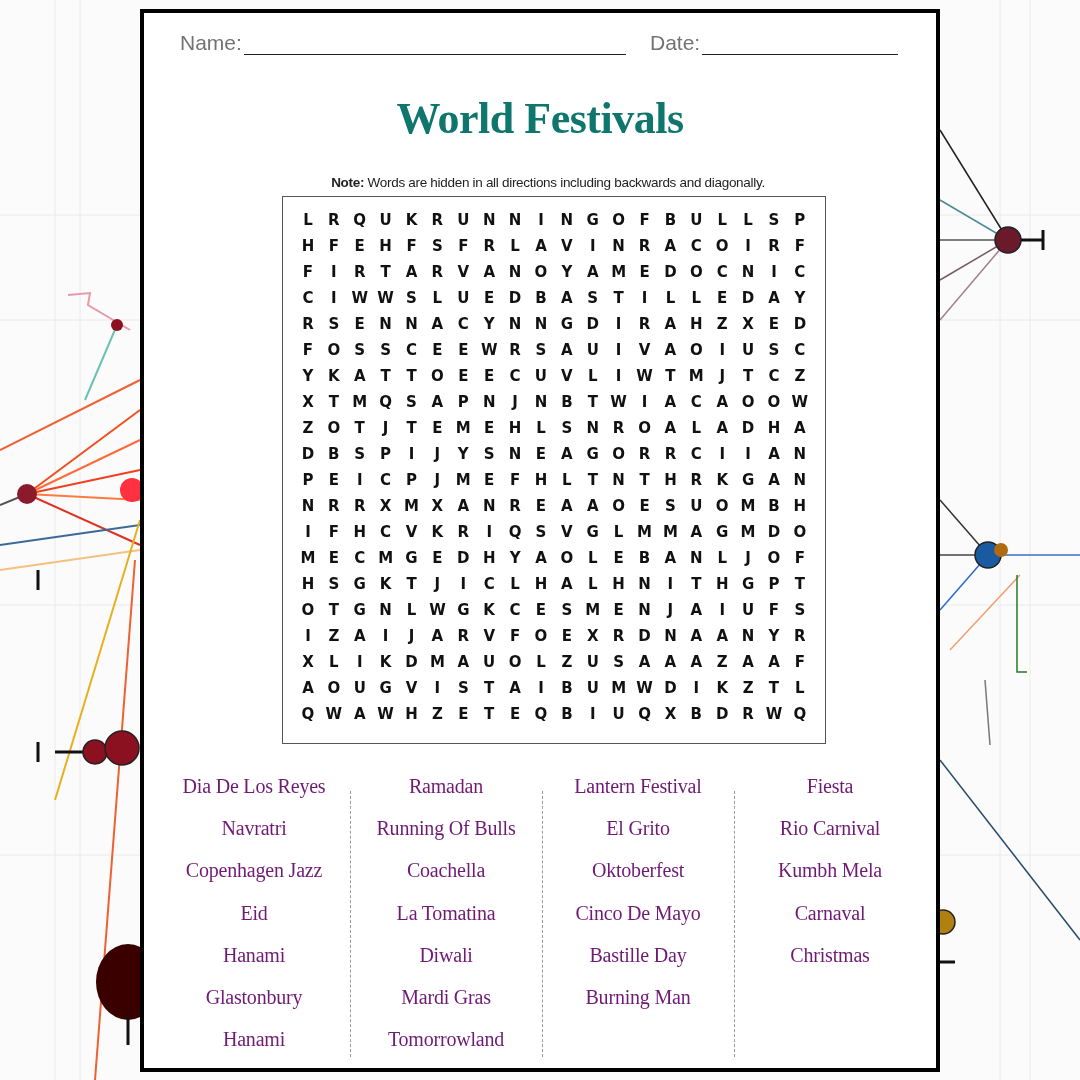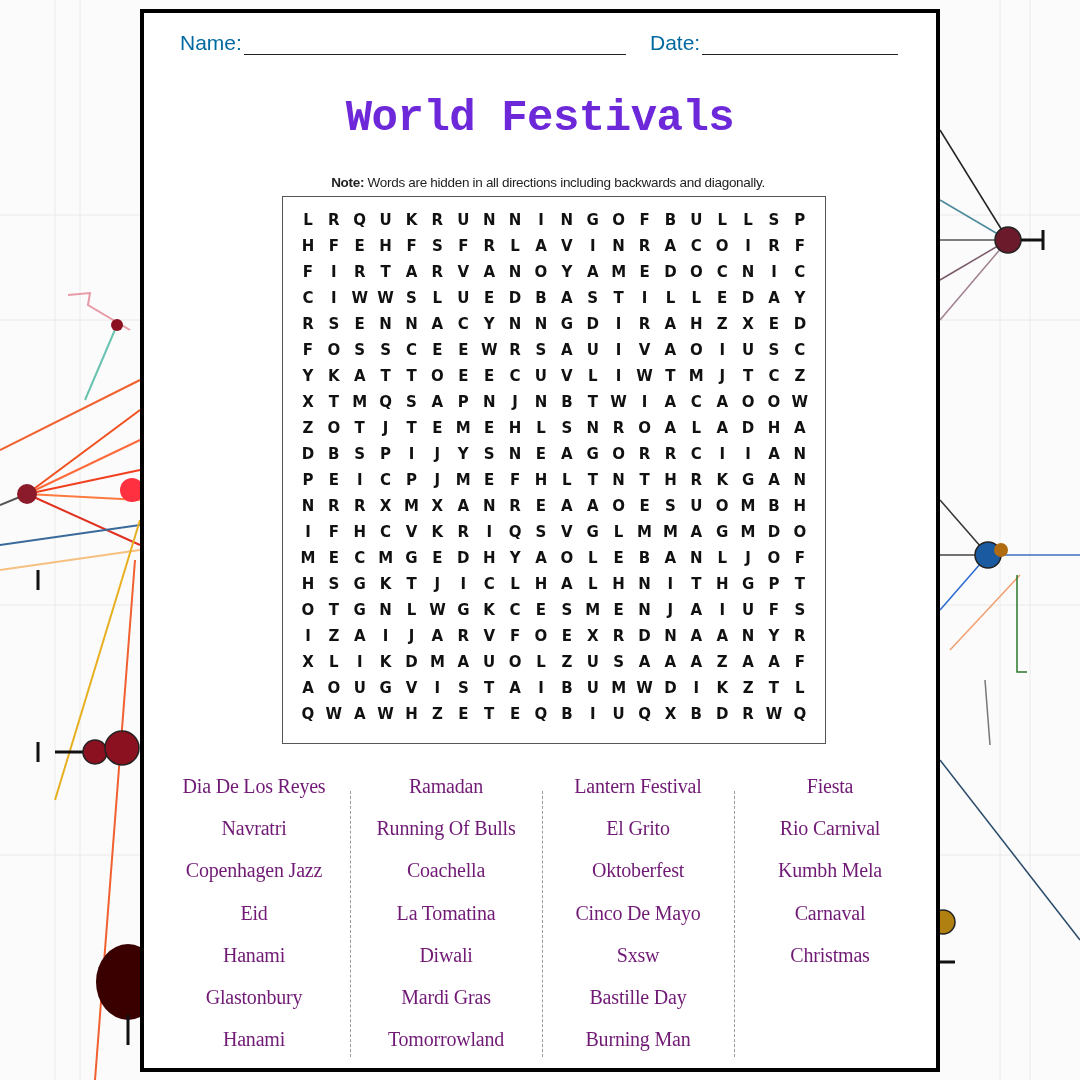--- a/index.html
+++ b/index.html
@@ -8,31 +8,31 @@
 
   .bg { position: absolute; left: 0; top: 0; width: 1080px; height: 1080px; }
 
   .sheet {
     position: absolute; left: 140px; top: 9px; width: 800px; height: 1063px;
     background: #ffffff; border: 4px solid #000;
   }
 
   .name-row {
     position: absolute; top: 18px; left: 36px; right: 40px; height: 30px;
-    font-family: "Liberation Sans", sans-serif; font-size: 21px; color: #0369a1;
+    font-family: "Liberation Sans", sans-serif; font-size: 21px; color: #737373;
   }
   .name-field { position: absolute; left: 0; top: 0; display: flex; align-items: flex-end; }
   .date-field { position: absolute; left: 470px; top: 0; display: flex; align-items: flex-end; }
   .blank-line { display: inline-block; border-bottom: 1.5px solid #222; height: 22px; margin-left: 2px; }
   .name-field .blank-line { width: 382px; }
   .date-field .blank-line { width: 196px; }
 
   .title {
     position: absolute; top: 80px; left: 0; right: 0; text-align: center;
-    font-family: Liberation Mono, monospace; font-weight: bold; font-size: 44px; color: #6d28d9;
+    font-family: Liberation Serif, serif; font-weight: bold; font-size: 44px; color: #0f766e;
     letter-spacing: -0.5px;
   }
 
   .note {
     position: absolute; top: 162px; left: 0; right: 0; text-align: center;
     font-family: "Liberation Sans", sans-serif; font-size: 13.5px; color: #222;
     letter-spacing: -0.3px;
     padding-left: 16px;
   }
   .note b { font-weight: bold; }
@@ -571,21 +571,20 @@
         <div class="word">La Tomatina</div>
         <div class="word">Diwali</div>
         <div class="word">Mardi Gras</div>
         <div class="word">Tomorrowland</div>
       </div>
       <div class="word-col">
         <div class="word">Lantern Festival</div>
         <div class="word">El Grito</div>
         <div class="word">Oktoberfest</div>
         <div class="word">Cinco De Mayo</div>
-        <div class="word">Sxsw</div>
         <div class="word">Bastille Day</div>
         <div class="word">Burning Man</div>
       </div>
       <div class="word-col">
         <div class="word">Fiesta</div>
         <div class="word">Rio Carnival</div>
         <div class="word">Kumbh Mela</div>
         <div class="word">Carnaval</div>
         <div class="word">Christmas</div>
       </div>

